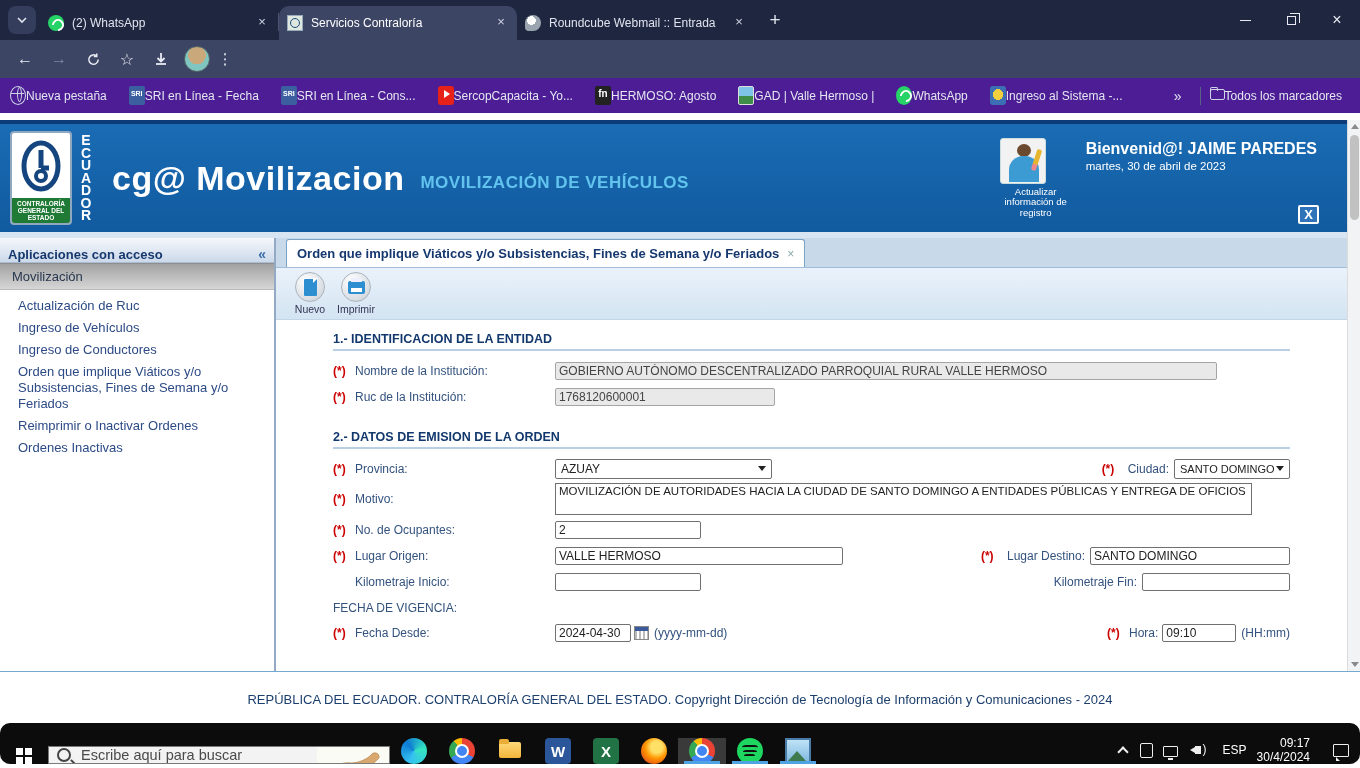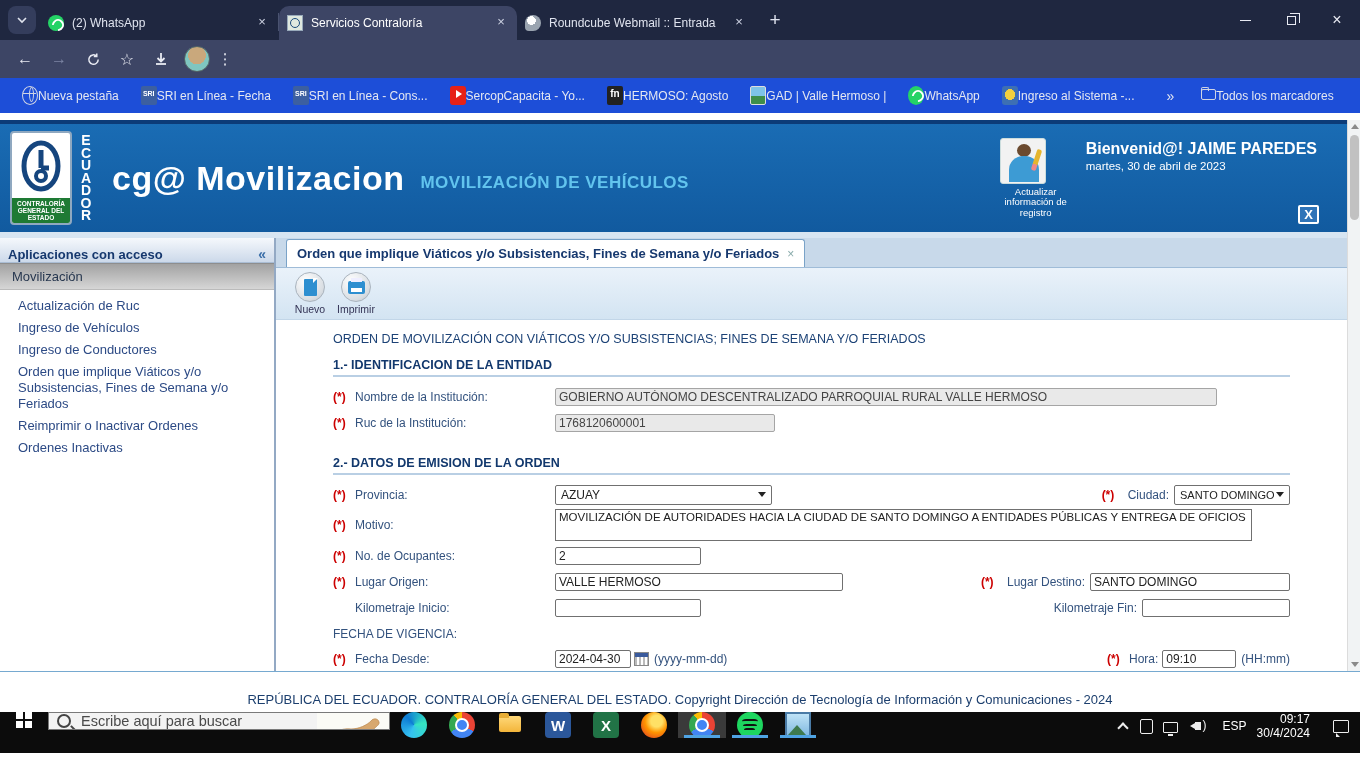--- a/index.html
+++ b/index.html
@@ -28,21 +28,21 @@
   .navbtn { width:28px; height:28px; display:flex; align-items:center; justify-content:center; color:#e8eaf2; font-size:16px; border-radius:14px; margin:0 3px; }
   .navbtn.dim { color:#7d86a5; }
   .urlpill { flex:1; height:28px; background:#272d47; border-radius:14px; margin:0 10px; display:flex; align-items:center; padding:0 12px; color:#e8eaf2; font-size:13px; }
   .urlpill .site-ic { margin-right:10px; display:flex; }
   .url-host { color:#f2f4fa; }
   .url-path { color:#9aa2bd; }
   .tb-right { display:flex; align-items:center; }
   .avatar-btn { width:26px; height:26px; border-radius:13px; background:radial-gradient(circle at 50% 35%, #c9a87c 0 45%, #7fc6c0 46% 100%); border:1px solid #566; margin:0 6px; }
   .menu-dots { color:#e8eaf2; font-size:15px; letter-spacing:0; width:18px; text-align:center; }
 
-  .bookmarksbar { height:35px; background:#1d4ed8; display:flex; align-items:center; padding:0 22px; color:#e4e7f1; font-size:12px; }
+  .bookmarksbar { height:35px; background:#4c1d95; display:flex; align-items:center; padding:0 10px; color:#e4e7f1; font-size:12px; }
   .bm { display:flex; align-items:center; margin-right:22px; white-space:nowrap; }
   .bm .bmic { width:16px; height:19px; margin-right:0; flex:0 0 16px; }
   .bm-overflow { margin-left:auto; font-size:14px; color:#e4e7f1; padding:0 10px; }
   .bm-sep { width:1px; height:18px; background:#5a6383; margin:0 8px; }
   .ic-img { width:16px; height:16px; display:block; }
   .sri-ic { background:#3c5fa0; color:#fff; font-size:7px; font-weight:bold; text-align:center; line-height:16px; border-radius:2px; }
   .yt-ic { background:#e62117; border-radius:3px; position:relative; }
   .yt-ic:before { content:""; position:absolute; left:6px; top:4px; border-left:6px solid #fff; border-top:4px solid transparent; border-bottom:4px solid transparent; }
   .fn-ic { background:#222; color:#fff; font-size:10px; font-weight:bold; text-align:center; line-height:16px; border-radius:2px; }
   .gad-ic { background:linear-gradient(#7ec3e8 55%, #3e8e4a 55%); border:1px solid #ddd; border-radius:2px; }
@@ -132,21 +132,21 @@
   .ps-arrow { position:absolute; left:0; width:13px; height:13px; display:flex; align-items:center; justify-content:center; }
   .ps-up { top:0; } .ps-down { bottom:0; }
   .tri-up { width:0; height:0; border-left:4px solid transparent; border-right:4px solid transparent; border-bottom:5px solid #8a8a8a; }
   .tri-down { width:0; height:0; border-left:4px solid transparent; border-right:4px solid transparent; border-top:5px solid #8a8a8a; }
   .ps-thumb { position:absolute; left:2px; top:15px; width:9px; height:85px; background:#c1c1c1; border-radius:5px; }
 
   .pagefooter { height:56px; background:#fff; border-top:1px solid #76a9d0; display:flex; align-items:center; justify-content:center; }
   .footer-text { font-size:13px; color:#1c3f6e; }
 
   
-  .taskbar { position:absolute; left:0; bottom:15px; width:1360px; height:41px; background:#0c0c0c; display:flex; align-items:flex-start; }
+  .taskbar { position:absolute; left:0; bottom:4px; width:1360px; height:41px; background:#0c0c0c; display:flex; align-items:flex-end;border-radius:10px; }
   .startbtn { width:48px; display:flex; align-items:center; justify-content:center; }
   .winlogo { width:16px; height:16px; display:grid; grid-template-columns:7px 7px; grid-template-rows:7px 7px; gap:2px; }
   .winlogo span { background:#fff; }
   .searchbox { width:342px; background:#f3f3f3; border:1px solid #7a7a7a; display:flex; align-items:center; padding:0 8px; position:relative; overflow:hidden; }
   .searchbox .mag { width:14px; height:14px; border:2px solid #444; border-radius:50%; position:relative; margin-right:10px; flex:0 0 14px; }
   .searchbox .mag:before { content:""; position:absolute; left:11px; top:11px; width:6px; height:2px; background:#444; transform:rotate(45deg); }
   .search-text { color:#4a4a4a; font-size:14.5px; white-space:nowrap; }
   .cheetah { position:absolute; right:0; top:0; height:41px; width:72px; }
   .tb-apps { display:flex; }
   .tb-app { width:48px; display:flex; align-items:center; justify-content:center; position:relative; }
@@ -355,21 +355,20 @@
           </div>
           <div class="toolbtn">
             <div class="roundic">
                 <span class="ic-printer"></span>
               </div>
             <div class="tlabel">Imprimir</div>
           </div>
         </div>
 
         <div class="formarea">
-          <div class="form-title">ORDEN DE MOVILIZACIÓN CON VIÁTICOS Y/O SUBSISTENCIAS; FINES DE SEMANA Y/O FERIADOS</div>
 
           <div class="sec-header">1.- IDENTIFICACION DE LA ENTIDAD</div>
           <div class="frow">
             <span class="fstar">(*)</span>
             <span class="flabel">Nombre de la Institución:</span>
             <input class="finput" style="width: 662px;" disabled="" value="GOBIERNO AUTÓNOMO DESCENTRALIZADO PARROQUIAL RURAL VALLE HERMOSO">
           </div>
           <div class="frow">
             <span class="fstar">(*)</span>
             <span class="flabel">Ruc de la Institución:</span>

